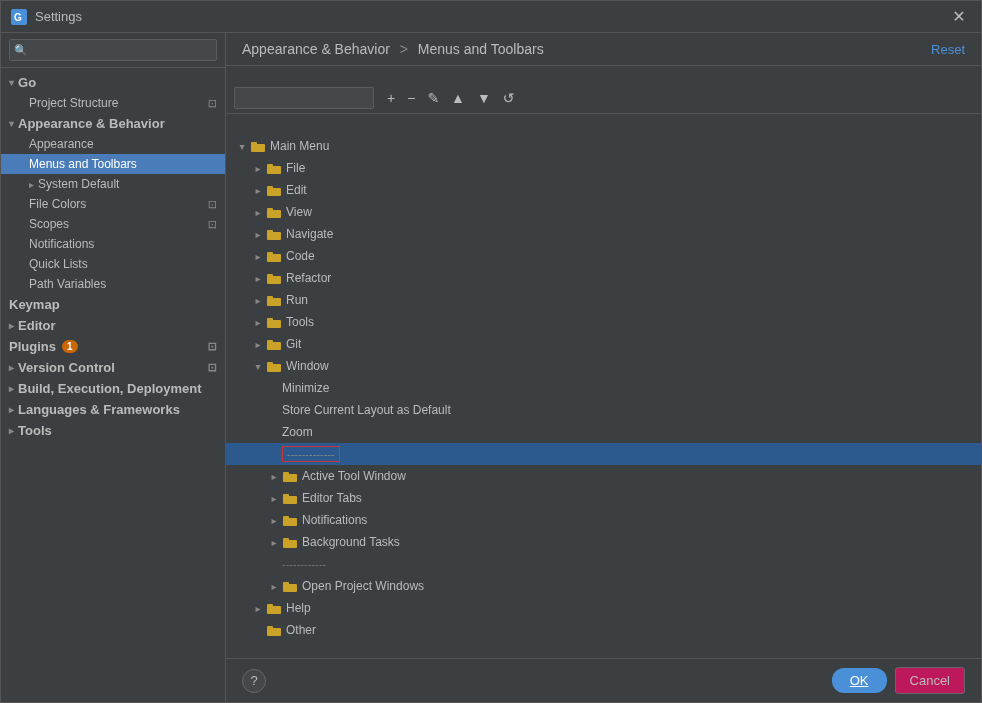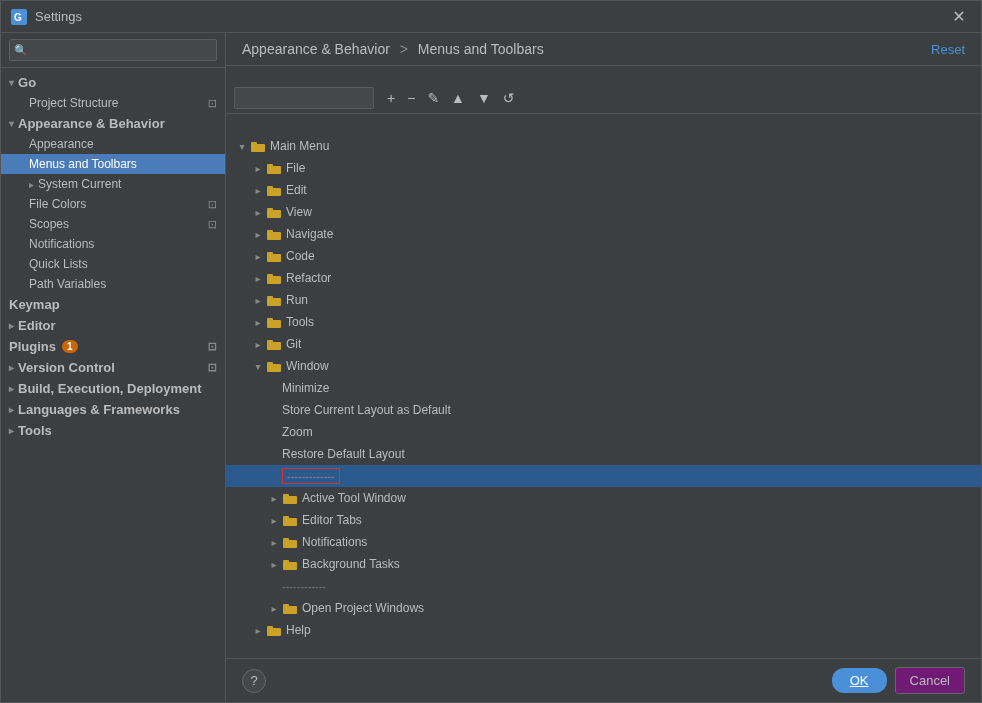--- a/index.html
+++ b/index.html
@@ -304,21 +304,21 @@
       color: white;
       border: none;
       padding: 5px 18px;
       border-radius: 12px;
       cursor: pointer;
       font-size: 13px;
       text-decoration: underline;
     }
 
     .btn-cancel {
-      background: #701a75;
+      background: #be185d;
       color: #bbbbbb;
       border: 1px solid #666;
       padding: 5px 14px;
       border-radius: 3px;
       cursor: pointer;
       font-size: 13px;
     }
 
     .btn-help {
       width: 24px;
@@ -379,21 +379,21 @@
           <span>Appearance &amp; Behavior</span>
         </div>
         <div class="sidebar-item indent1">
           <span>Appearance</span>
         </div>
         <div class="sidebar-item indent1 selected">
           <span>Menus and Toolbars</span>
         </div>
         <div class="sidebar-item indent1">
           <span class="chevron" style="margin-right:4px">▸</span>
-          <span>System Current</span>
+          <span>System Default</span>
         </div>
         <div class="sidebar-item indent1">
           <span>File Colors</span>
           <span class="ext-icon">⊡</span>
         </div>
         <div class="sidebar-item indent1">
           <span>Scopes</span>
           <span class="ext-icon">⊡</span>
         </div>
         <div class="sidebar-item indent1">
@@ -624,25 +624,20 @@
           <span class="tree-chevron" style="visibility:hidden">▸</span>
           <span class="tree-label">Store Current Layout as Default</span>
         </div>
 
         <div class="tree-item">
           <span class="tree-indent" style="width:36px"></span>
           <span class="tree-chevron" style="visibility:hidden">▸</span>
           <span class="tree-label">Zoom</span>
         </div>
 
-        <div class="tree-item">
-          <span class="tree-indent" style="width:36px"></span>
-          <span class="tree-chevron" style="visibility:hidden">▸</span>
-          <span class="tree-label">Restore Default Layout</span>
-        </div>
 
         <div class="tree-item highlighted" style="background:#2d5a8e;">
           <span class="tree-indent" style="width:36px"></span>
           <span class="tree-chevron" style="visibility:hidden">▸</span>
           <span style="border: 1px solid #cc3333; padding: 1px 4px; font-size:11px; color:#888;">-------------</span>
         </div>
 
 
         <div class="tree-item">
           <span class="tree-indent" style="width:36px"></span>

